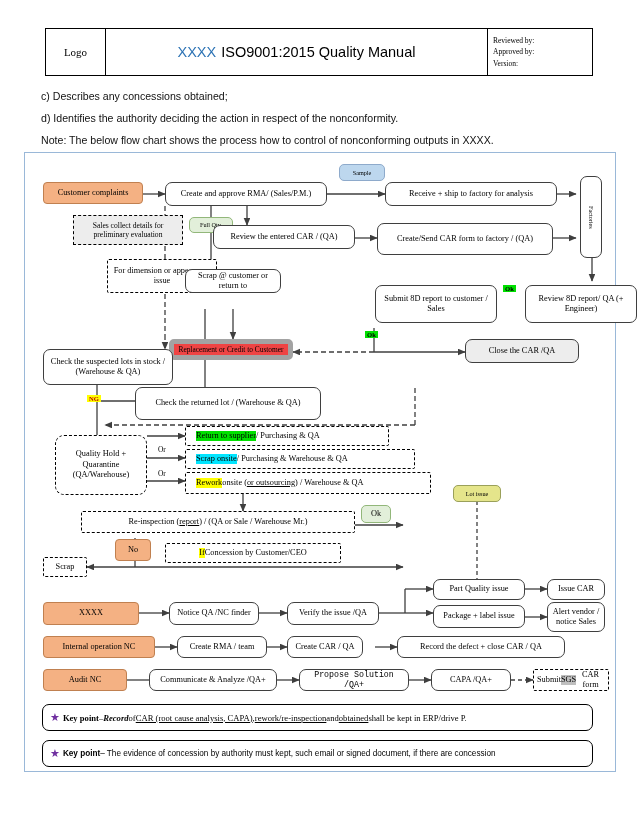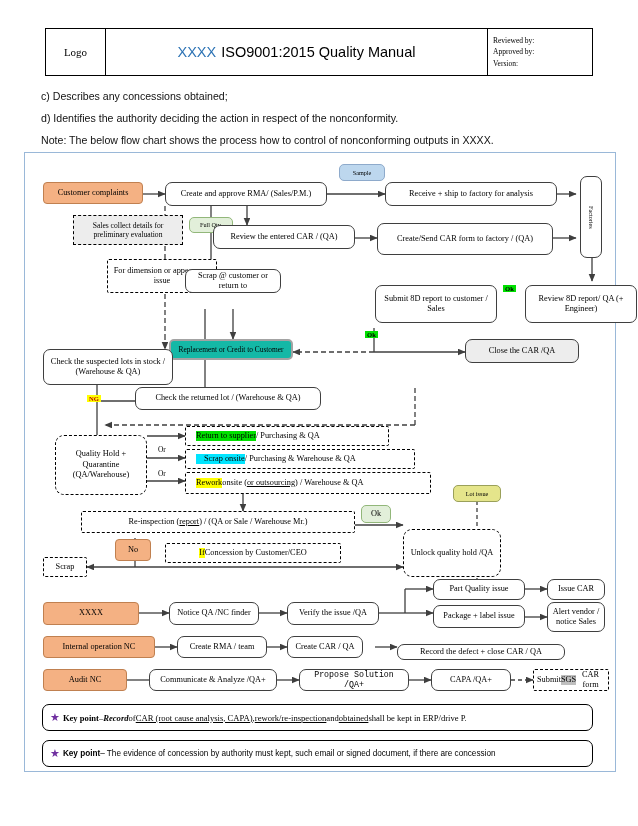--- a/index.html
+++ b/index.html
@@ -22,31 +22,31 @@
   
   .n{position:absolute;box-sizing:border-box;display:flex;align-items:center;justify-content:center;text-align:center;font-size:8.3px;line-height:1.25;padding:1px 3px;}
   .solid{border:1px solid #3f3f3f;border-radius:7px;background:#fff;}
   .dash{border:1px dashed #000;background:#fff;border-radius:2px;}
   .dashr{border:1px dashed #000;background:#fff;border-radius:9px;}
   .orange{background:#F4B183;border:1px solid #C08050;border-radius:4px;}
   .green{background:#E2EFDA;border:1px solid #92B77A;border-radius:5px;}
   .blue{background:#BDD7EE;border:1px solid #8EAACB;border-radius:5px;}
   .olive{background:#E5E58B;border:1px solid #9AA05A;border-radius:5px;}
   .grey{background:#EDEDED;border:1px solid #3f3f3f;border-radius:7px;}
-  .greenfill{background:#14b8a6;border:2px solid #a3a3a3;border-radius:5px;}
+  .greenfill{background:#ef4444;border:5px solid #a3a3a3;border-radius:5px;}
 
   .tiny{font-size:6.2px;}
   .callout{background:#EDEDED;border:1px dashed #000;font-size:7.6px;}
 
   
   .vert{writing-mode:vertical-rl;text-orientation:mixed;}
 
   
   .hl-green{background:#00E000;}
-  .hl-cyan{background:#00E5FF;padding-left:8px;}
+  .hl-cyan{background:#00E5FF;}
   .hl-yellow{background:#FFFF00;}
   .hl-grey{background:#BFBFBF;}
   .u{text-decoration:underline;}
 
   .lbl{position:absolute;font-size:7.4px;}
   .badge{position:absolute;font-size:6.6px;font-weight:bold;padding:0 2px;}
 
   
   .wires{position:absolute;left:0;top:0;width:592px;height:620px;pointer-events:none;}
 
@@ -182,21 +182,21 @@
   <div class="n solid" style="left:350px;top:132px;width:122px;height:38px;">Submit 8D report to customer / Sales</div>
   <div class="badge hl-green" style="left:478px;top:132px;">Ok</div>
   <div class="n solid" style="left:500px;top:132px;width:112px;height:38px;">Review 8D report/ QA (+ Engineer)</div>
 
   <div class="n greenfill" style="left:144px;top:186px;width:124px;height:21px;font-size:7.4px;">Replacement or Credit to Customer</div>
   <div class="badge hl-green" style="left:340px;top:178px;">Ok</div>
   <div class="n grey" style="left:440px;top:186px;width:114px;height:24px;">Close the CAR /QA</div>
 
   <div class="n solid" style="left:18px;top:196px;width:130px;height:36px;">Check the suspected lots in stock / (Warehouse &amp; QA)</div>
   <div class="badge hl-yellow" style="left:62px;top:242px;color:#C00000;">NG</div>
-  <div class="n solid" style="left:110px;top:234px;width:186px;height:23px;">Check the returned lot / (Warehouse &amp; QA)</div>
+  <div class="n solid" style="left:110px;top:234px;width:186px;height:33px;">Check the returned lot / (Warehouse &amp; QA)</div>
 
   <div class="n dashr" style="left:30px;top:282px;width:92px;height:60px;flex-direction:column;">
     <span>Quality Hold + Quarantine (QA/Warehouse)</span>
   </div>
   <div class="lbl" style="left:133px;top:292px;">Or</div>
   <div class="lbl" style="left:133px;top:316px;">Or</div>
 
   <div class="n dash" style="left:160px;top:273px;width:204px;height:20px;justify-content:flex-start;padding-left:10px;">
     <span class="hl-green">Return to supplier</span>
       <span> / Purchasing &amp; QA</span>
@@ -212,41 +212,40 @@
   </div>
 
   <div class="n dash" style="left:160px;top:319px;width:246px;height:22px;justify-content:flex-start;padding-left:10px;">
     <span class="hl-yellow">Rework</span>
       <span> onsite (</span>
       <span class="u">or outsourcing</span>
       <span>) / Warehouse &amp; QA</span>
   </div>
   <div class="n green" style="left:336px;top:352px;width:30px;height:18px;">Ok</div>
   <div class="n olive tiny" style="left:428px;top:332px;width:48px;height:17px;">Lot issue</div>
-  <div class="n dashr" style="left:378px;top:376px;width:98px;height:48px;">Unlock quality hold /QA</div>
 
   <div class="n orange" style="left:90px;top:386px;width:36px;height:22px;">No</div>
   <div class="n dash" style="left:140px;top:390px;width:176px;height:20px;">
     <span class="hl-yellow">If</span>
       <span> Concession by Customer/CEO</span>
   </div>
   <div class="n dash" style="left:18px;top:404px;width:44px;height:20px;">Scrap</div>
 
   <div class="n orange" style="left:18px;top:449px;width:96px;height:23px;">XXXX</div>
   <div class="n solid" style="left:144px;top:449px;width:90px;height:23px;">Notice QA /NC finder</div>
   <div class="n solid" style="left:262px;top:449px;width:92px;height:23px;">Verify the issue /QA</div>
   <div class="n solid" style="left:408px;top:426px;width:92px;height:21px;">Part Quality issue</div>
   <div class="n solid" style="left:522px;top:426px;width:58px;height:21px;">Issue CAR</div>
   <div class="n solid" style="left:408px;top:452px;width:92px;height:23px;">Package + label issue</div>
   <div class="n solid" style="left:522px;top:449px;width:58px;height:30px;">Alert vendor / notice Sales</div>
 
   <div class="n orange" style="left:18px;top:483px;width:112px;height:22px;">Internal operation NC</div>
   <div class="n solid" style="left:152px;top:483px;width:90px;height:22px;">Create RMA / team</div>
   <div class="n solid" style="left:262px;top:483px;width:76px;height:22px;">Create CAR / QA</div>
-  <div class="n solid" style="left:372px;top:483px;width:168px;height:16px;margin-top:8px;">Record the defect + close CAR / QA</div>
+  <div class="n solid" style="left:372px;top:483px;width:168px;height:22px;">Record the defect + close CAR / QA</div>
 
   <div class="n orange" style="left:18px;top:516px;width:84px;height:22px;">Audit NC</div>
   <div class="n solid" style="left:124px;top:516px;width:128px;height:22px;">Communicate &amp; Analyze /QA+</div>
   <div class="n solid" style="left:274px;top:516px;width:110px;height:22px;font-family:Liberation Mono, monospace;">Propose Solution /QA+</div>
   <div class="n solid" style="left:406px;top:516px;width:80px;height:22px;">CAPA /QA+</div>
   <div class="n dash" style="left:508px;top:516px;width:76px;height:22px;">
     <span>Submit </span>
       <span class="hl-grey">SGS</span>
       <span> CAR form</span>
   </div>

